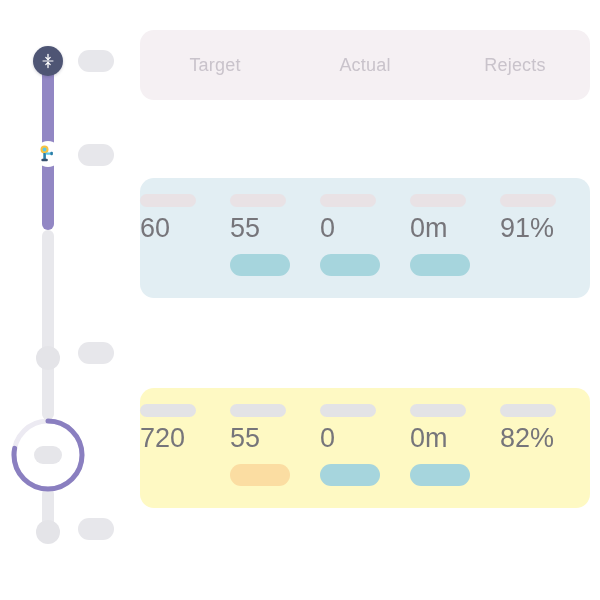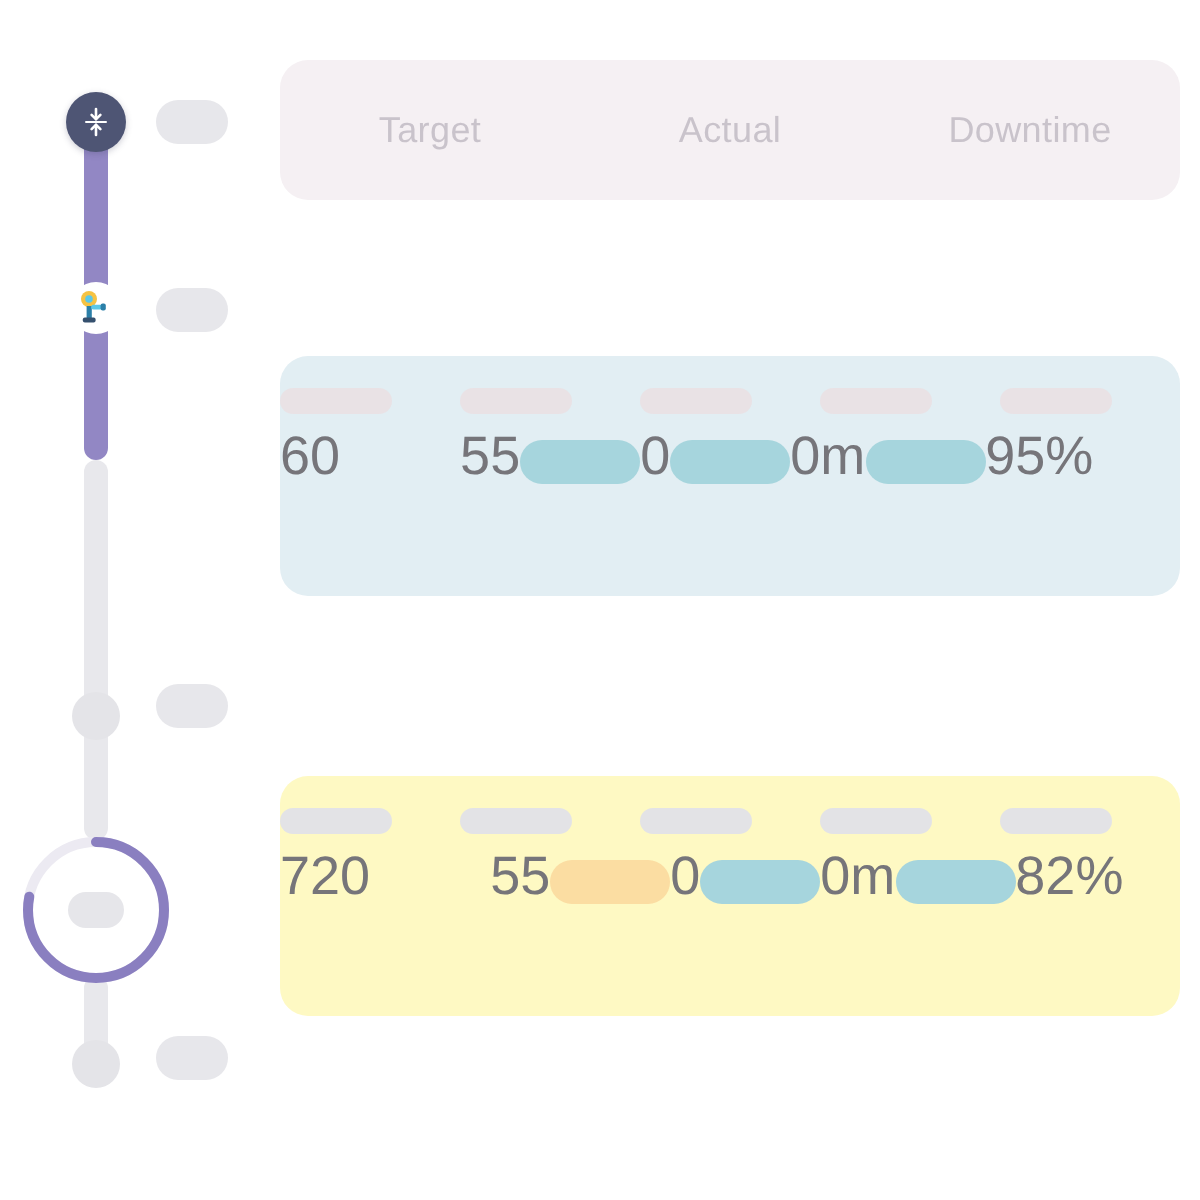--- a/index.html
+++ b/index.html
@@ -136,22 +136,22 @@
   #card-shift   { top: 178px; background: #e2eef3; }
   #card-day     { top: 388px; background: #fcf0dc; }
 
   .metric-row {
     display: flex;
     width: 100%;
   }
   .metric-col {
     flex: 1;
     display: flex;
-    flex-direction: row;
-    align-items: flex-end;
+    flex-direction: column;
+    align-items: flex-start;
   }
 
   .skel {
     width: 56px;
     height: 13px;
     border-radius: 7px;
     background: rgba(233,225,228,.92);
   }
   #card-day .skel { background: rgba(226,226,232,.95); }
 
@@ -228,21 +228,21 @@
 
     <div class="node grey" style="top:520px;"></div>
     <div class="rail-pill" style="top:518px;"></div>
   </div>
 
   <div id="content">
 
     <div class="panel" id="header-row">
       <div class="head-cell">Target</div>
       <div class="head-cell">Actual</div>
-      <div class="head-cell">Downtime</div>
+      <div class="head-cell">Rejects</div>
     </div>
 
     <div class="panel metric-card" id="card-shift" style="background: rgb(226, 238, 243);">
       <div class="metric-row">
         <div class="metric-col">
             <div class="skel"></div>
           </div>
         <div class="metric-col">
             <div class="skel"></div>
           </div>
@@ -275,21 +275,21 @@
               <div class="bar teal"></div>
             </div>
         </div>
         <div class="metric-col">
           <div class="metric-value">0m</div>
           <div class="bar-slot">
               <div class="bar teal"></div>
             </div>
         </div>
         <div class="metric-col">
-          <div class="metric-value">95%</div>
+          <div class="metric-value">91%</div>
           <div class="bar-slot">
               <div class="bar none"></div>
             </div>
         </div>
       </div>
     </div>
 
     <div class="panel metric-card" id="card-day" style="background: #fef9c3;">
       <div class="metric-row">
         <div class="metric-col">

